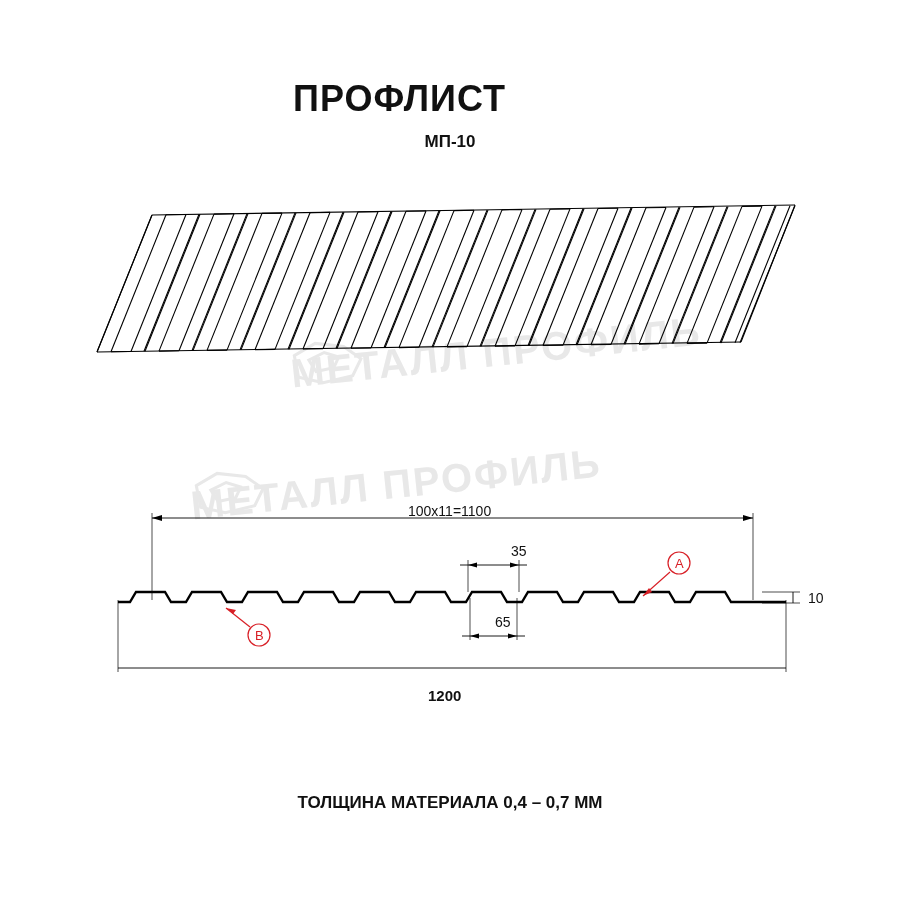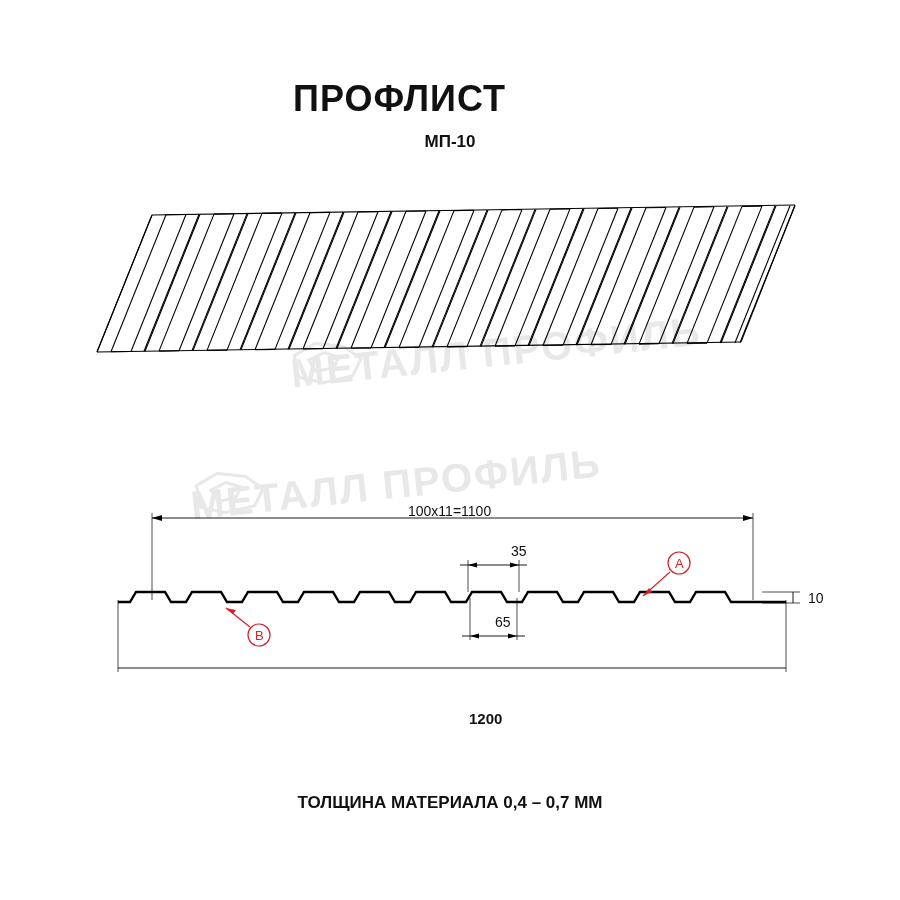--- a/index.html
+++ b/index.html
@@ -287,20 +287,20 @@
       <circle cx="259" cy="635" r="11" stroke="#d81f26" stroke-width="1.2"></circle>
       <path d="M250 627 L226 608" stroke="#d81f26" stroke-width="1.2"></path>
       <path d="M226 608 L236 610 L233 614 Z" fill="#d81f26" stroke="none"></path>
     </g>
   </svg>
 
   <div class="dimtext" style="top:503px; left:408px;">100x11=1100</div>
   <div class="dimtext" style="top:543px; left:511px;">35</div>
   <div class="dimtext" style="top:614px; left:485px;margin-left:10px;">65</div>
   <div class="dimtext" style="top:590px; left:808px;">10</div>
-  <div class="dimtext bold-dim" style="top:710px; left:428px;margin-left:41px;">1200</div>
+  <div class="dimtext bold-dim" style="top:687px; left:428px;">1200</div>
 
   <div class="callout-letter" style="top:556px; left:675px;">A</div>
   <div class="callout-letter" style="top:628px; left:255px;">B</div>
 
   <div class="footnote">ТОЛЩИНА МАТЕРИАЛА 0,4 – 0,7 ММ</div>
 
 </div>
 
 </body></html>

